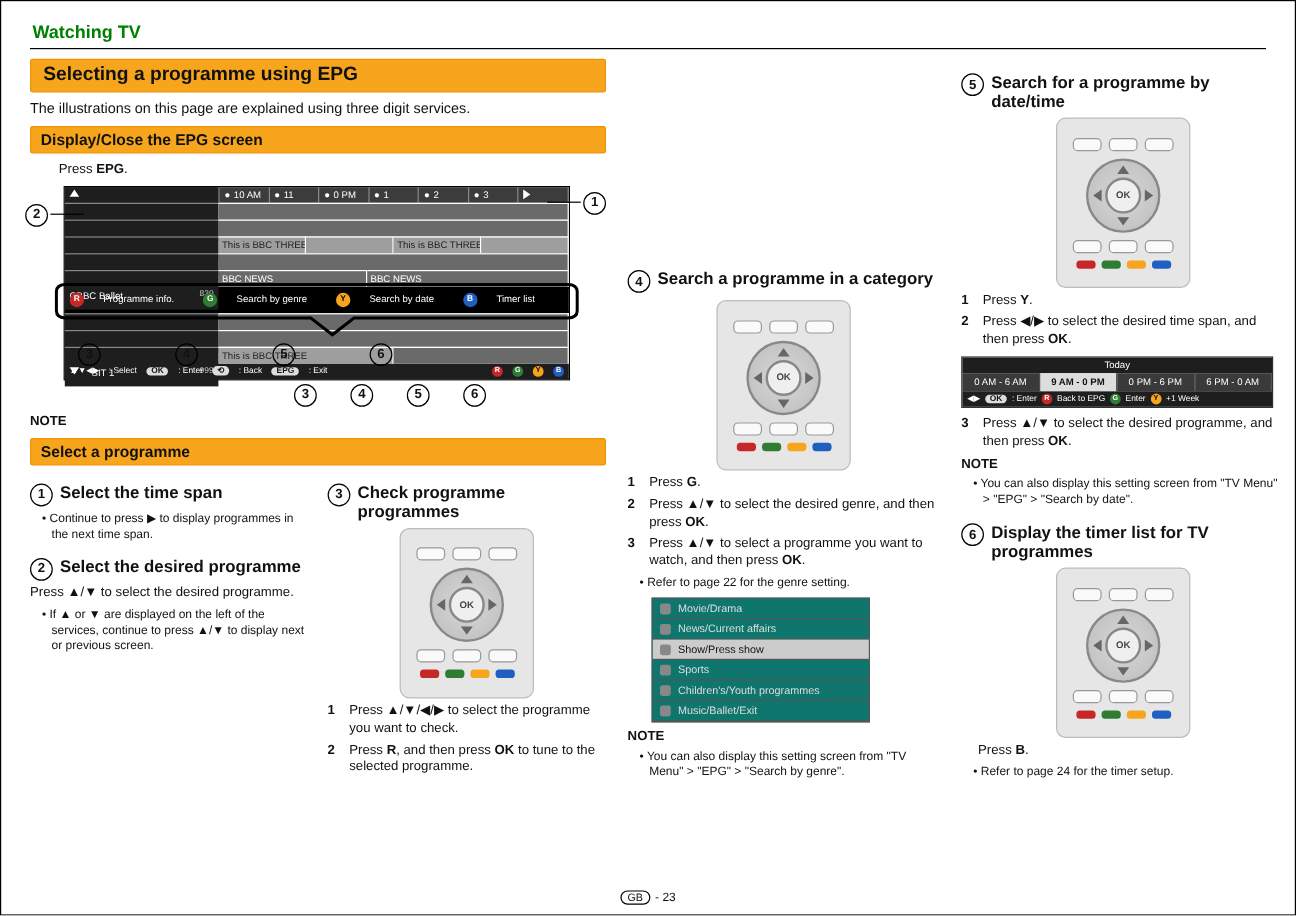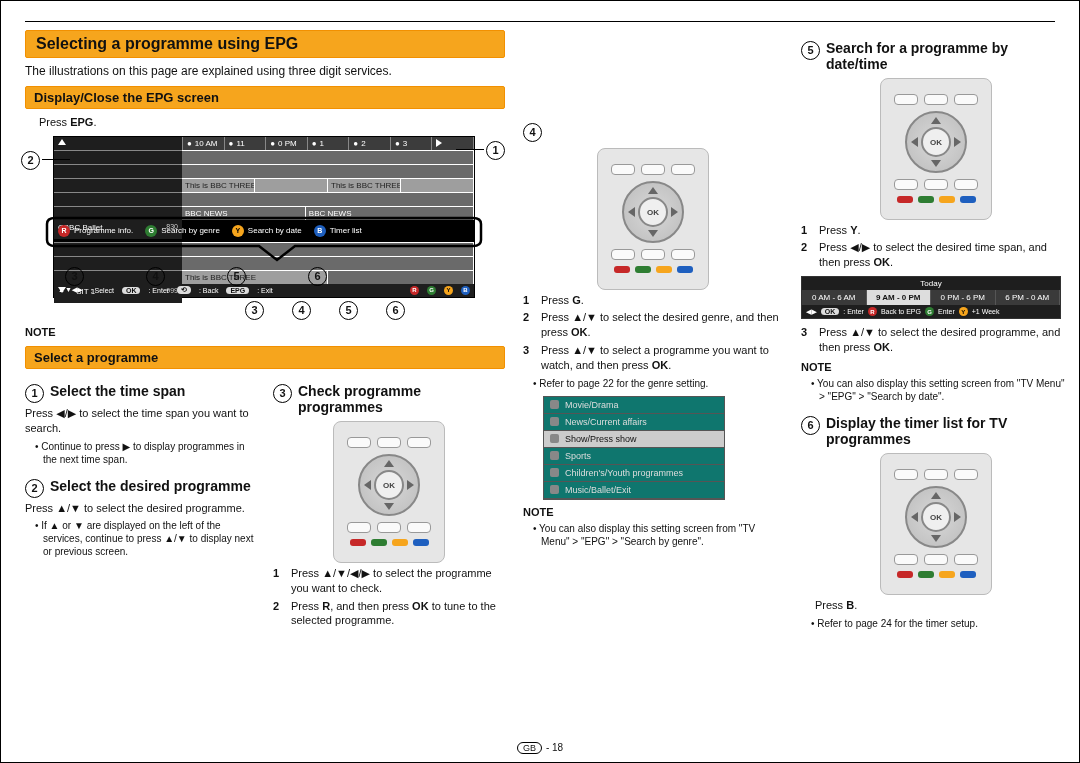--- a/index.html
+++ b/index.html
@@ -13,21 +13,21 @@
     --grid-mid:#6a6a6a;
     --grid-light:#9e9e9e;
     --border:#c9c9c9;
   }
   html,body{margin:0;padding:0;background:#fff;font-family:Helvetica,Arial,sans-serif;color:#111}
   .page{width:var(--page-w);height:var(--page-h);position:relative;box-sizing:border-box;
         border:1px solid #000;margin:0 auto;padding:18px 24px 10px 24px;}
   .breadcrumb{color:var(--green);font-weight:bold;font-size:15px;margin:0 0 4px 2px}
   .hr{height:1px;background:#000;margin:2px 0 8px 0}
 
-  .cols{display:flex;gap:18px;align-items:center}
+  .cols{display:flex;gap:18px;align-items:flex-end}
   .col-left{flex:0 0 480px}
   .col-mid {flex:0 0 260px}
   .col-right{flex:0 0 270px}
 
   .banner{background:var(--orange);color:#111;font-weight:bold;font-size:16px;border:1px solid var(--orange-dark);
           border-radius:2px;padding:4px 10px;margin-bottom:6px}
   .banner.orange-sub{background:var(--orange);border-color:var(--orange-dark);font-size:13px;padding:3px 8px}
 
   .intro{font-size:12px;margin:4px 0 8px 0}
 
@@ -49,21 +49,21 @@
   .epg{width:420px;border:1px solid #000;background:#fff;margin-left:28px;font-size:8px;color:#fff}
   .epg .timehdr{display:flex;background:var(--grid-dark)}
   .epg .timehdr .svc{width:120px;background:var(--darkbar);padding:2px 4px;border-right:1px solid #888;display:flex;gap:4px}
   .epg .timehdr .slot{flex:1;padding:2px 4px;border-right:1px solid #888;display:flex;gap:3px;align-items:center}
   .epg .row{display:flex;height:14px}
   .epg .row .svc{width:120px;background:var(--darkbar);padding:16px 4px;border-top:1px solid #888;display:flex;gap:4px}
   .epg .row .num{color:#ccc;font-size:7px;margin-left:auto}
   .epg .row .cells{flex:1;display:flex}
   .epg .cell{flex:1;background:var(--grid-light);border-top:1px solid #fff;border-right:1px solid #fff;color:#222;padding:2px 3px;overflow:hidden;white-space:nowrap}
   .epg .cell.dark{background:var(--grid-mid);color:#fff}
-  .epg .colorbar{background:#000;display:flex;align-items:center;gap:4px;padding:3px 4px;border-top:2px solid #000;border-bottom:2px solid #000}
+  .epg .colorbar{background:#000;display:flex;align-items:center;gap:16px;padding:3px 4px;border-top:2px solid #000;border-bottom:2px solid #000}
   .dot{width:12px;height:12px;border-radius:50%;display:inline-flex;align-items:center;justify-content:center;font-size:7px;font-weight:bold;color:#fff}
   .dot.r{background:#c62828}.dot.g{background:#2e7d32}.dot.y{background:#f6a51d;color:#000}.dot.b{background:#1e5fbf}
   .epg .colorbar span.lbl{color:#fff;font-size:8px;margin-right:8px}
   .epg .footer{background:var(--darkbar);font-size:7px;padding:2px 4px;display:flex;gap:8px;align-items:center}
   .tri{width:0;height:0;display:inline-block}
   .tri.up{border-left:4px solid transparent;border-right:4px solid transparent;border-bottom:6px solid #fff}
   .tri.down{border-left:4px solid transparent;border-right:4px solid transparent;border-top:6px solid #fff}
   .tri.right-s{border-top:4px solid transparent;border-bottom:4px solid transparent;border-left:6px solid #fff}
 
   .magnifier{position:absolute;left:20px;top:80px;width:438px;height:46px;pointer-events:none}
@@ -105,29 +105,30 @@
   .two-sub>div{flex:1}
   .halfcol{width:226px}
 
   .callouts-row{display:flex;gap:40px;justify-content:center;font-size:10px;margin-top:2px}
 
 </style>
 </head>
 <body>
 
 <div class="page">
+  <div class="breadcrumb">Watching TV</div>
   <div class="hr"></div>
 
   <div class="cols">
 
     <div class="col-left">
       <div class="banner">Selecting a programme using EPG</div>
       <div class="intro">The illustrations on this page are explained using three digit services.</div>
       <div class="banner orange-sub">Display/Close the EPG screen</div>
-      <div class="body-text" style="margin-left:14px">
+      <div class="body-text" style="margin-left:24px">
         <span>Press </span><b>EPG</b><span>.</span>
       </div>
 
       <div class="epg-wrap">
         <div class="callout" style="right:0;top:4px">
             <span class="ln"></span>
             <span class="circ">1</span>
           </div>
         <div class="callout" style="left:-4px;top:14px">
             <span class="circ">2</span>
@@ -294,21 +295,20 @@
       <div class="note">NOTE</div>
 
       <div class="banner orange-sub" style="margin-top:8px">Select a programme</div>
 
       <div class="two-sub">
         <div class="halfcol">
           <div class="step-title">
               <span class="circ">1</span>
               <span>Select the time span</span>
             </div>
-          <div class="body-text">Press ◀/▶ to select the time span you want to search.</div>
           <div class="sub-bullet">• <span>Continue to press ▶ to display programmes in the next time span.</span></div>
 
           <div class="step-title" style="margin-top:12px">
               <span class="circ">2</span>
               <span>Select the desired programme</span>
             </div>
           <div class="body-text">Press ▲/▼ to select the desired programme.</div>
           <div class="sub-bullet">• <span>If ▲ or ▼ are displayed on the left of the services, continue to press ▲/▼ to display next or previous screen.</span></div>
         </div>
 
@@ -352,20 +352,21 @@
                 <span><span>Press </span><b>R</b><span>, and then press </span><b>OK</b><span> to tune to the selected programme.</span></span>
               </li>
           </ol>
         </div>
       </div>
     </div>
 
     <div class="col-mid">
       <div class="step-title">
           <span class="circ">4</span>
+          <span>Search a programme in a category</span>
         </div>
       <div class="remote accent-g">
         <div class="row-btn">
             <span class="pill"></span>
             <span class="pill"></span>
             <span class="pill"></span>
           </div>
         <div class="ring">
             <span class="atri up"></span>
             <span class="atri dn"></span>
@@ -533,15 +534,15 @@
           </div>
       </div>
       <div class="body-text" style="margin-left:14px">
         <span>Press </span><b>B</b><span>.</span>
       </div>
       <div class="sub-bullet">• <span>Refer to page 24 for the timer setup.</span></div>
     </div>
   </div>
 
   <div class="pagefoot">
-    <span class="gb">GB</span><span>- 18</span>
+    <span class="gb">GB</span><span>- 23</span>
   </div>
 </div>
 
 </body></html>

